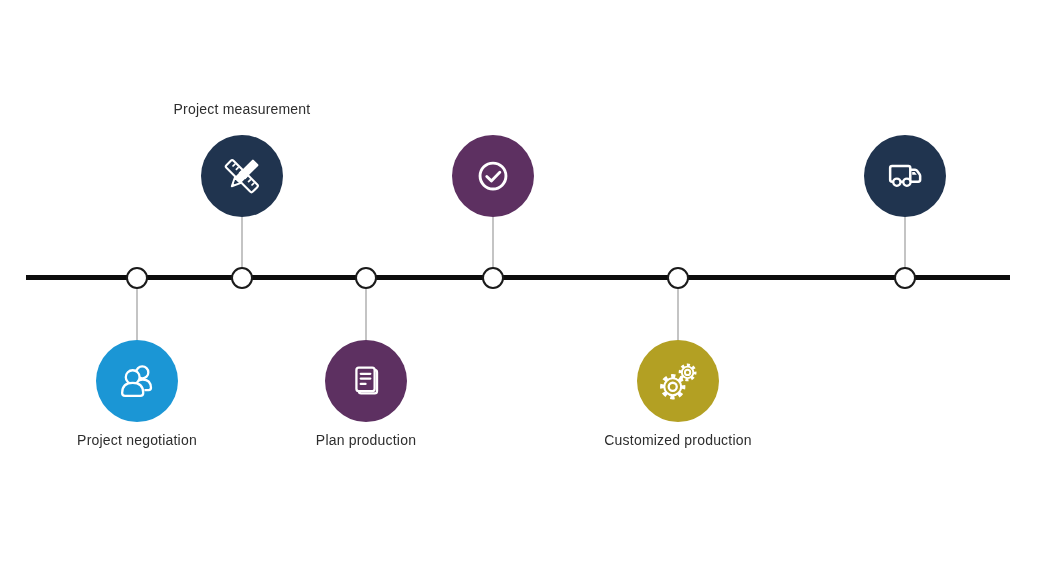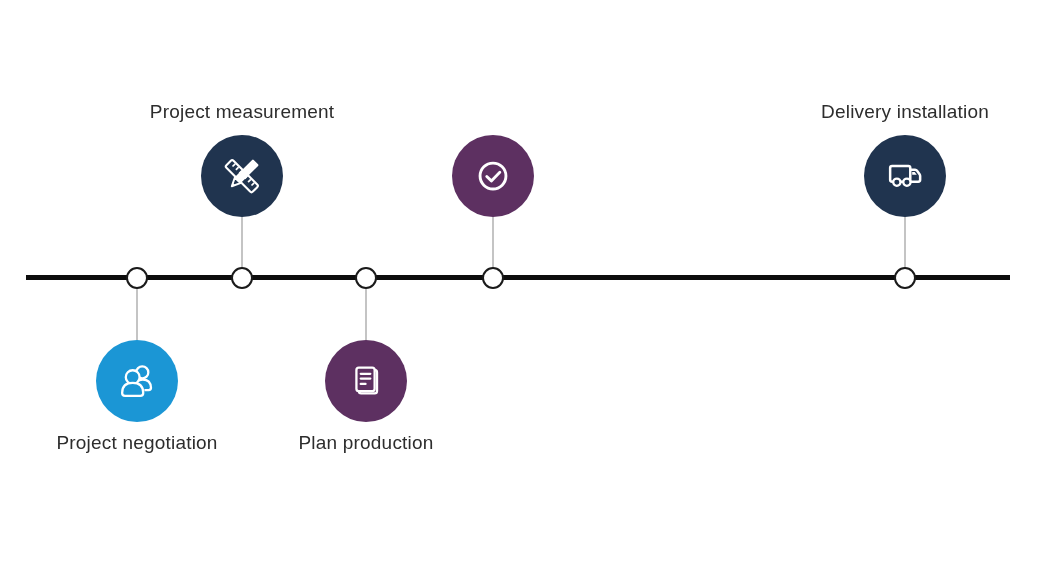--- a/index.html
+++ b/index.html
@@ -7,21 +7,21 @@
     position:relative;width:1060px;height:561px;background:#ffffff;overflow:hidden;
     font-family:"Liberation Sans", sans-serif;
   }
   .axis{
     position:absolute;left:26px;top:275px;width:984px;height:5px;background:#0d0d0d;
   }
   .node{position:absolute;top:0;width:210px;height:561px;pointer-events:none;}
   .node>*{pointer-events:auto;}
   .step-label{
     position:absolute;left:50%;transform:translateX(-50%);
-    white-space:nowrap;font-size:19px;color:#2d2d2d;letter-spacing:0.2px;
+    white-space:nowrap;font-size:14px;color:#2d2d2d;letter-spacing:0.2px;
   }
   .node.above .step-label{top:101px;}
   .node.below .step-label{top:432px;}
   .connector{
     position:absolute;left:50%;transform:translateX(-50%);
     width:1px;background:#8a8a8a;z-index:1;
   }
   .node.above .connector{top:214px;height:64px;}
   .node.below .connector{top:278px;height:65px;}
   .big-circle{
@@ -103,31 +103,47 @@
       <svg width="46" height="46" viewBox="0 0 48 48">
         <g fill="none" stroke="#ffffff" stroke-width="3">
           <circle cx="24" cy="24" r="13.5"></circle>
           <path d="M17.5 24.5 l4.8 4.6 l8.8 -9" stroke-linecap="round" stroke-linejoin="round"></path>
         </g>
       </svg>
     </div>
     <div class="marker"></div>
   </div>
 
+  <div class="node below" style="left:573px">
+    <div class="connector"></div>
+    <div class="big-circle c-gold">
+      <svg width="46" height="46" viewBox="0 0 48 48">
+        <g fill="none" stroke="#ffffff">
+          <circle cx="18.5" cy="30" r="11" stroke-width="4.4" stroke-dasharray="4.4 4.24" stroke-dashoffset="2"></circle>
+          <circle cx="18.5" cy="30" r="8.8" stroke-width="2.2"></circle>
+          <circle cx="18.5" cy="30" r="4.2" stroke-width="2.4"></circle>
+          <circle cx="34" cy="15" r="7.6" stroke-width="3.4" stroke-dasharray="3.1 2.87" stroke-dashoffset="1"></circle>
+          <circle cx="34" cy="15" r="6" stroke-width="2"></circle>
+          <circle cx="34" cy="15" r="2.8" stroke-width="2"></circle>
+        </g>
+      </svg>
+    </div>
+    <div class="marker"></div>
+    <div class="step-label">Customized production</div>
+  </div>
 
   <div class="node above" style="left:800px">
     <div class="connector"></div>
     <div class="big-circle c-navy">
       <svg width="46" height="46" viewBox="0 0 48 48">
         <g fill="none" stroke="#ffffff" stroke-width="2.6">
           <rect x="8.5" y="13.5" width="21" height="16.5" rx="2"></rect>
           <path d="M29.5 17.5 h5 a2.6 2.6 0 0 1 2.1 1.1 l2.6 3.5 a3 3 0 0 1 .6 1.8 v4.1 a2 2 0 0 1 -2 2 h-8.3"></path>
           <path d="M31.5 19.8 h2.6 l2.2 3 h-4.8 z" fill="#ffffff" stroke="none"></path>
           <circle cx="15.5" cy="30.5" r="3.8" fill="#20344f" stroke-width="2.4"></circle>
           <circle cx="26" cy="30.5" r="3.8" fill="#20344f" stroke-width="2.4"></circle>
         </g>
       </svg>
     </div>
     <div class="marker"></div>
-    <div class="step-label">Delivery installation</div>
   </div>
 
 </div>
 
 </body></html>

